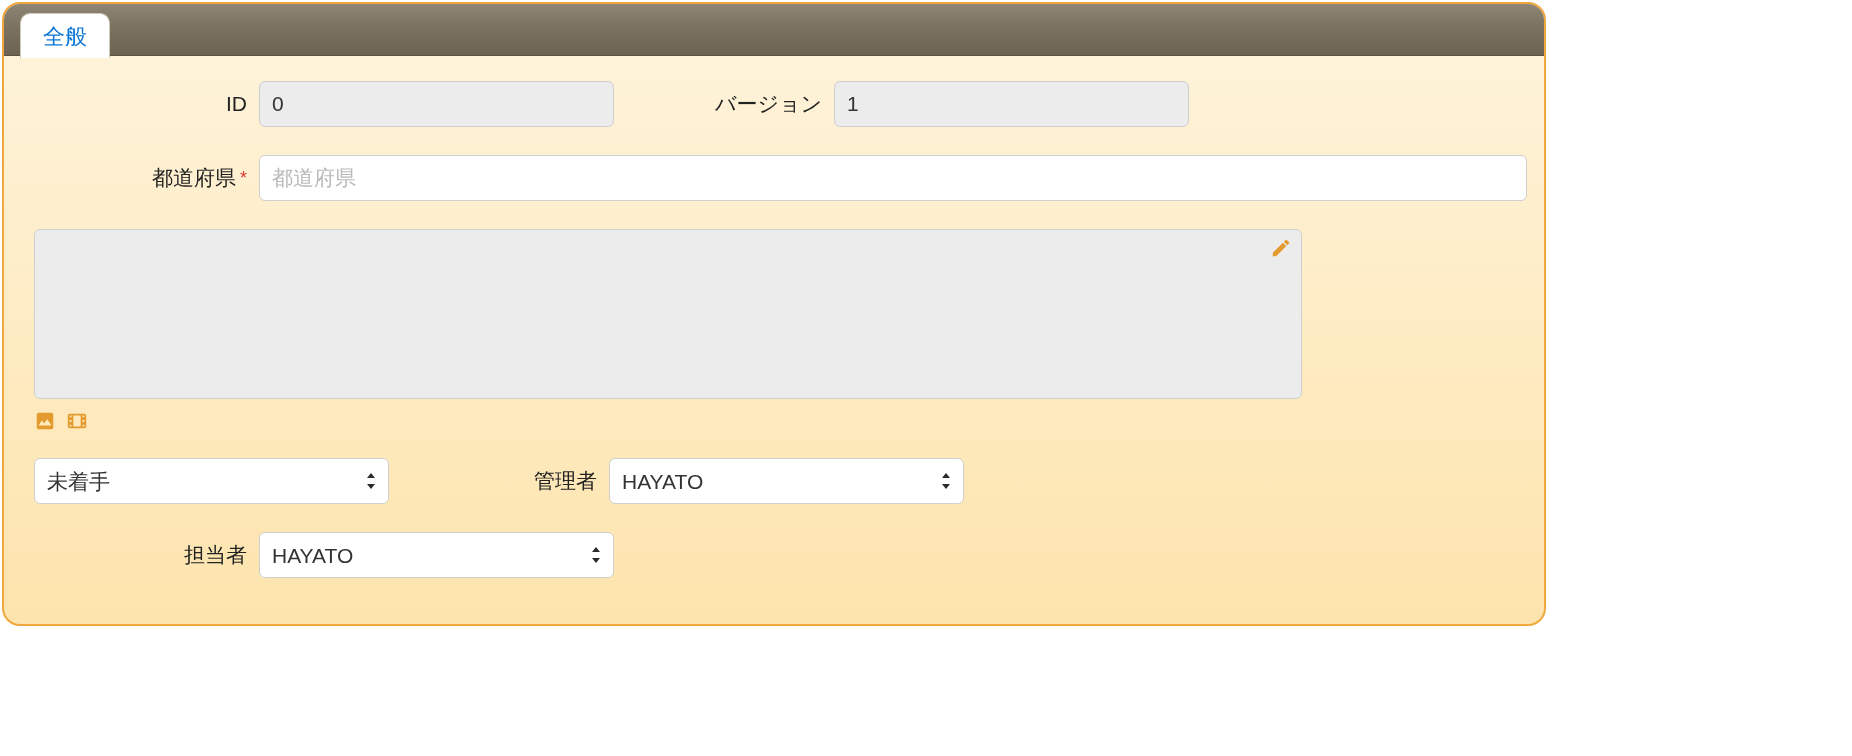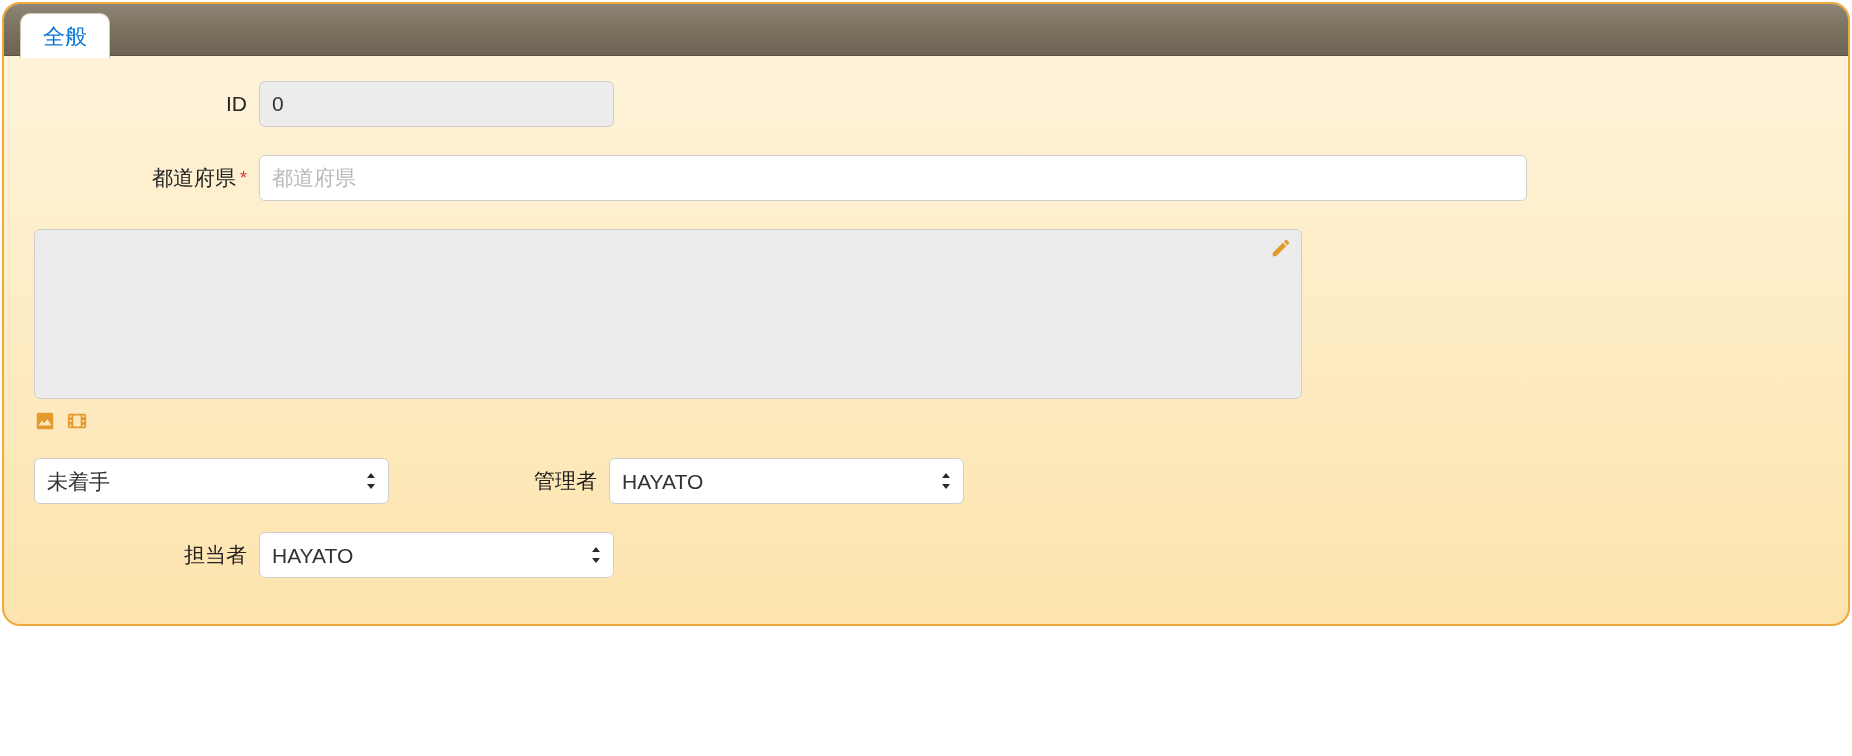--- a/index.html
+++ b/index.html
@@ -5,21 +5,21 @@
   html,body{
     margin:0;
     padding:0;
     font-family:"Hiragino Kaku Gothic ProN","Hiragino Sans","Meiryo","Arial",sans-serif;
     font-size:20px;
     color:#333;
     background:#fff;
   }
   .outer{
     box-sizing:border-box;
-    width:1848px;
+    width:1544px;
     margin:2px;
     border:2px solid #f0a83e;
     border-radius:18px;
     overflow:hidden;
     background:linear-gradient(to bottom,#fef4dd 0%,#fde4ad 100%);
     position:relative;
   }
   .tabbar{
     height:52px;
     background:linear-gradient(to bottom,#8e8576 0%,#7c7260 45%,#6d6353 100%);
@@ -167,20 +167,24 @@
   </div>
 
   <div class="content">
 
     <div class="row">
       <div class="field">
         <span class="label col1">ID</span>
         <input type="text" class="box readonly w350" readonly="" value="0" style="">
       </div>
       <div class="version-gap"></div>
+      <div class="field">
+        <span class="label colv">バージョン</span>
+        <input type="text" class="box readonly w350" readonly="" value="1" style="">
+      </div>
     </div>
 
     <div class="row">
       <div class="field">
         <span class="label col1">
           <span>都道府県</span>
           <span class="required">*</span>
         </span>
         <input type="text" class="box white wfull" placeholder="都道府県" style="">
       </div>

